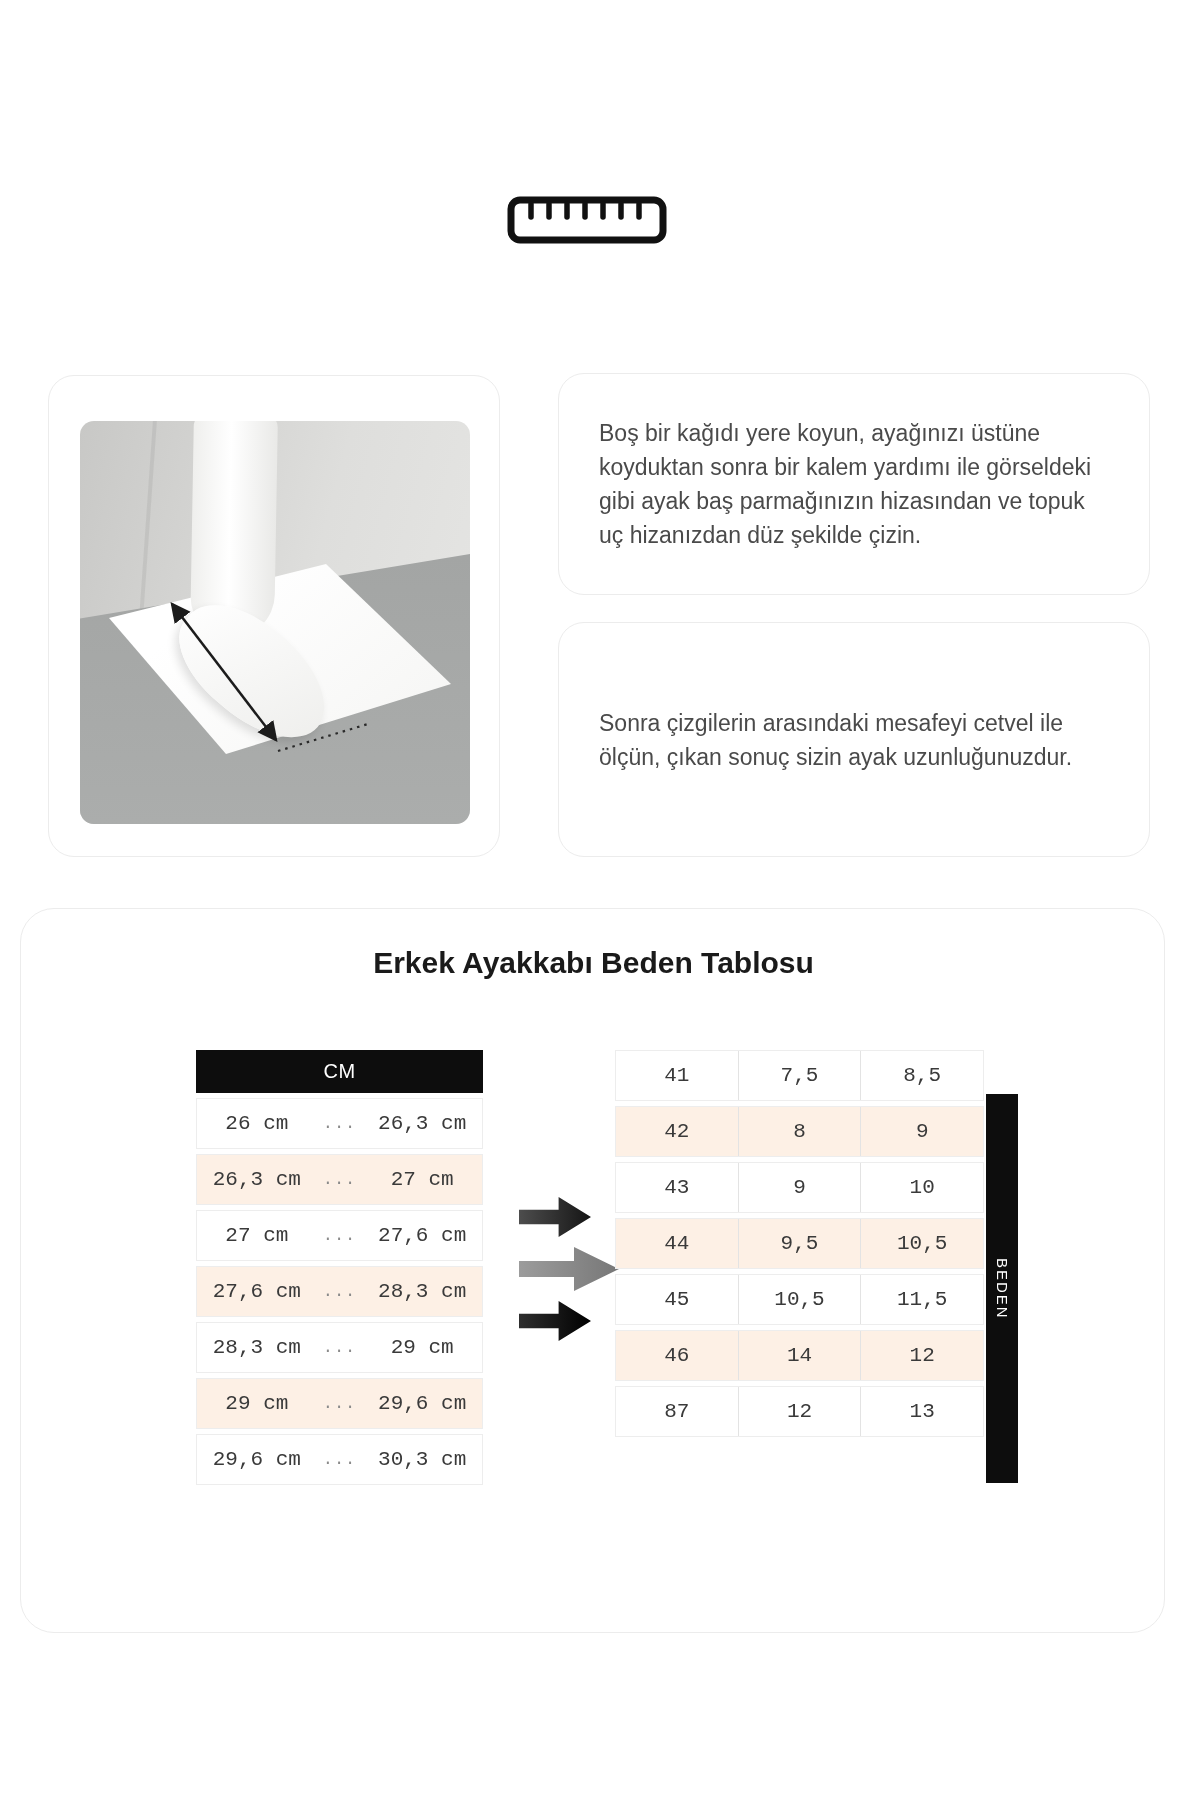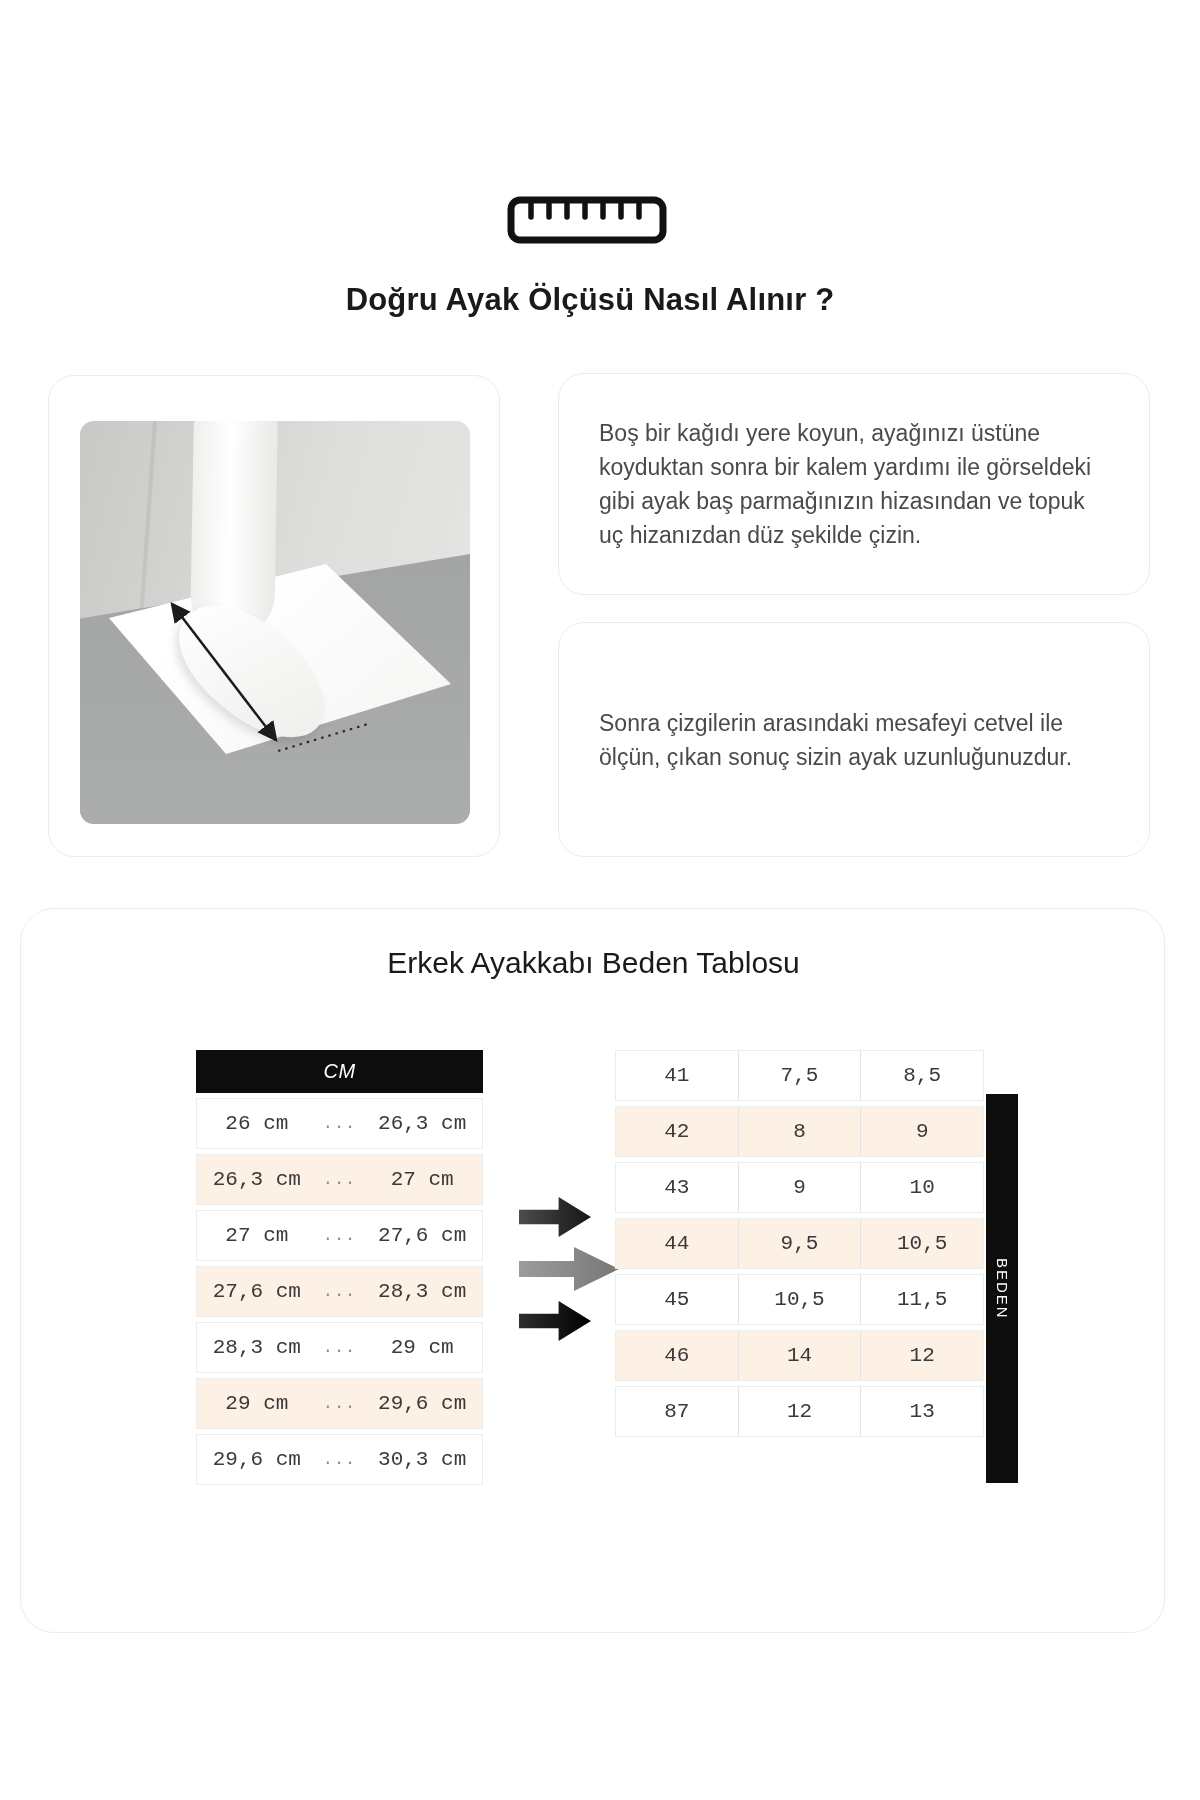--- a/index.html
+++ b/index.html
@@ -41,26 +41,26 @@
        border-radius:14px 14px 44px 40px;transform:rotate(1deg);}
   .foot{position:absolute;left:108px;top:150px;width:170px;height:92px;
         background:linear-gradient(115deg,#ffffff,#eeeeec);
         border-radius:48% 52% 50% 46%;transform:rotate(40deg);transform-origin:left center;
         box-shadow:0 6px 10px rgba(0,0,0,0.12);}
   .measure-lines{position:absolute;inset:0;width:100%;height:100%;}
 
   
   .big-card{left:20px;top:908px;width:1145px;height:725px;border-radius:34px;}
   .title2{position:absolute;left:0;top:37px;width:1145px;margin:0;text-align:center;
-          font-size:30px;font-weight:400;color:var(--text-primary);}
+          font-size:30px;font-weight:700;color:var(--text-primary);}
 
   .cm-table{position:absolute;left:175px;top:141px;width:287px;}
   .conv-table{position:absolute;left:594px;top:141px;width:369px;}
   .thead{height:43px;background:var(--table-header-bg);color:#fff;display:flex;align-items:center;
-         justify-content:center;font-size:20px;letter-spacing:0.5px;margin-bottom:5px;font-style:italic;}
+         justify-content:center;font-size:20px;letter-spacing:0.5px;margin-bottom:5px;}
   .conv-table .thead{justify-content:space-between;}
   .thead .hcell{flex:1;text-align:center;font-size:19px;}
   .trow{height:51px;margin-bottom:5px;border:1px solid #ededed;background:#fff;
         display:flex;align-items:center;box-sizing:border-box;font-size:21px;color:#3a3a3a;}
   .trow.alt{background:var(--row-alt-bg);}
   .trow .c{flex:1;text-align:center;font-family:Liberation Mono, monospace;}
   .cm-table .dots{flex:0 0 16%;color:#8a8a8a;font-size:17px;letter-spacing:1px;}
   .cm-table .from,.cm-table .to{flex:1 1 42%;}
   .conv-table .c{border-left:1px solid #e3e3e3;align-self:stretch;display:flex;align-items:center;justify-content:center;}
   .conv-table .c:first-child{border-left:none;}
@@ -85,21 +85,20 @@
       <line x1="24" y1="8" x2="24" y2="21"></line>
       <line x1="42" y1="8" x2="42" y2="21"></line>
       <line x1="60" y1="8" x2="60" y2="21"></line>
       <line x1="78" y1="8" x2="78" y2="21"></line>
       <line x1="96" y1="8" x2="96" y2="21"></line>
       <line x1="114" y1="8" x2="114" y2="21"></line>
       <line x1="132" y1="8" x2="132" y2="21"></line>
     </g>
   </svg>
 
-  <h1 class="title1">Doğru Ayak Ölçüsü Nasıl Alınır ?</h1>
 
   <div class="card photo-card">
     <div class="photo">
       <div class="wall-corner"></div>
       <div class="floor"></div>
       <div class="paper"></div>
       <div class="leg"></div>
       <div class="foot"></div>
       <svg class="measure-lines" viewBox="0 0 390 403" aria-hidden="true">
         <defs>

